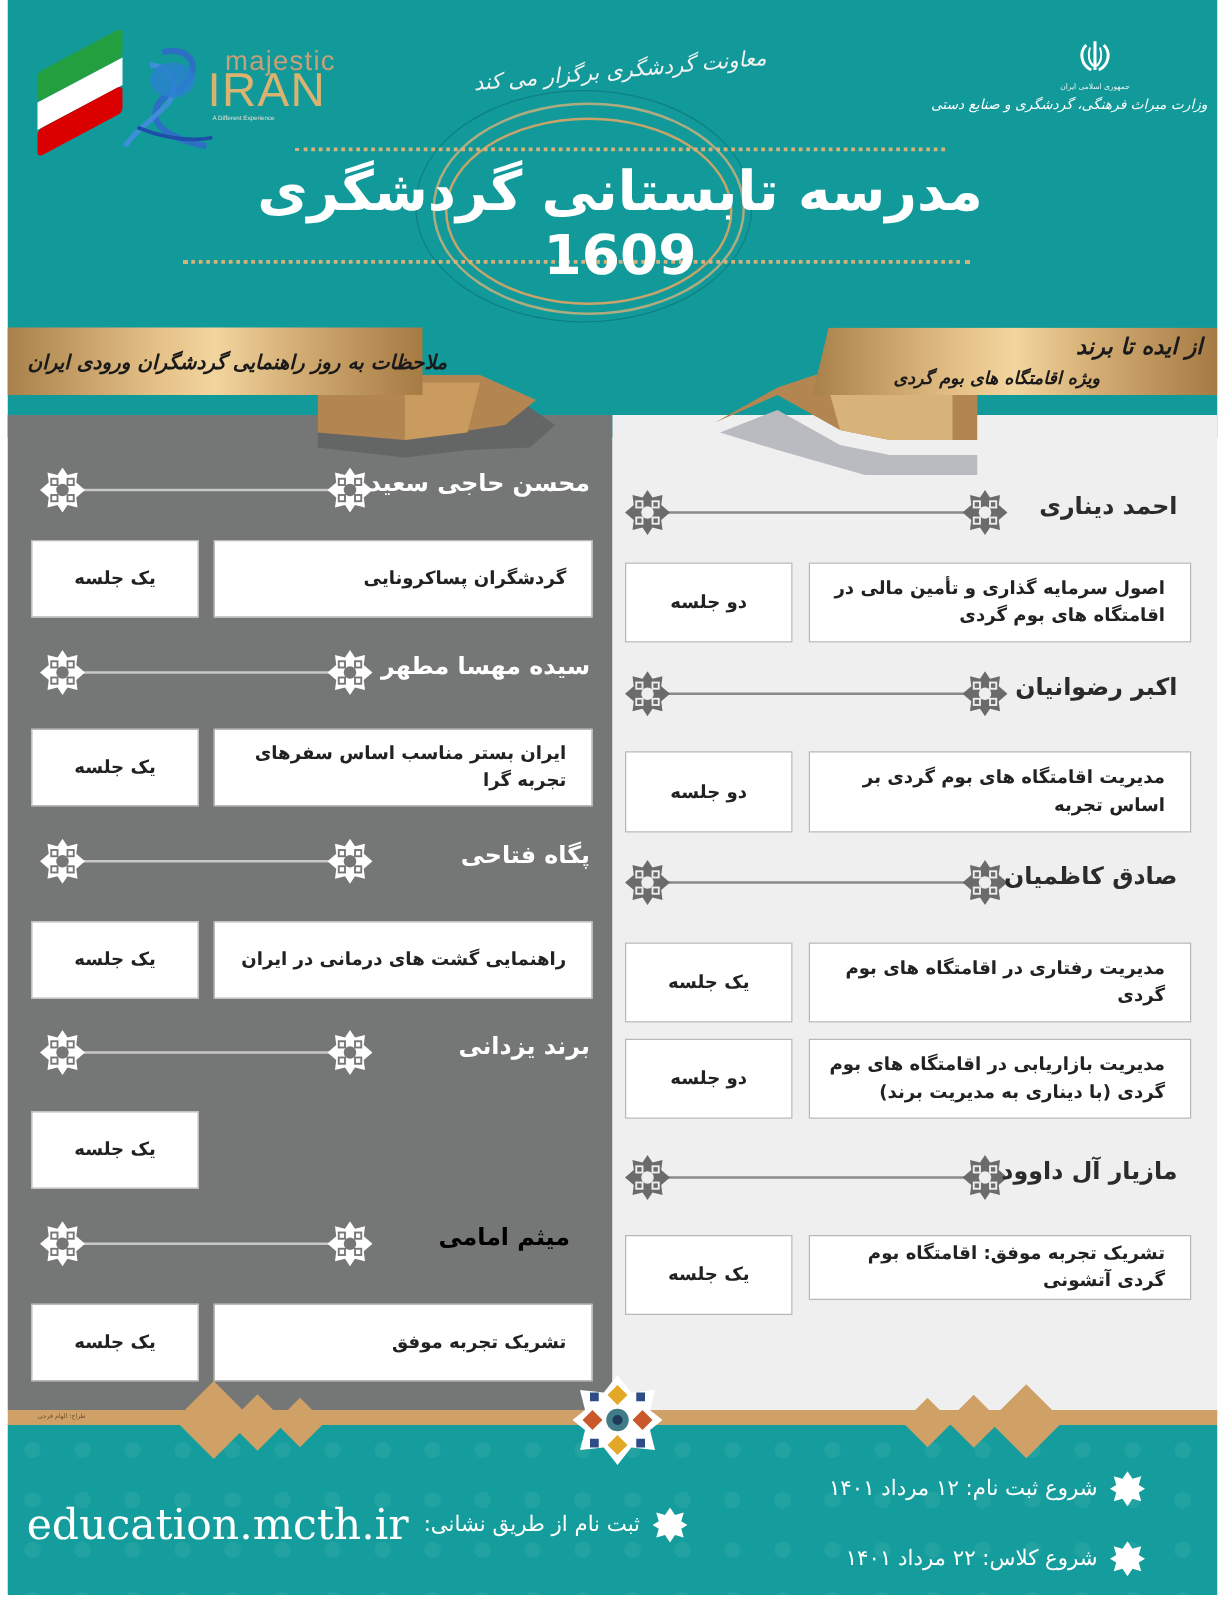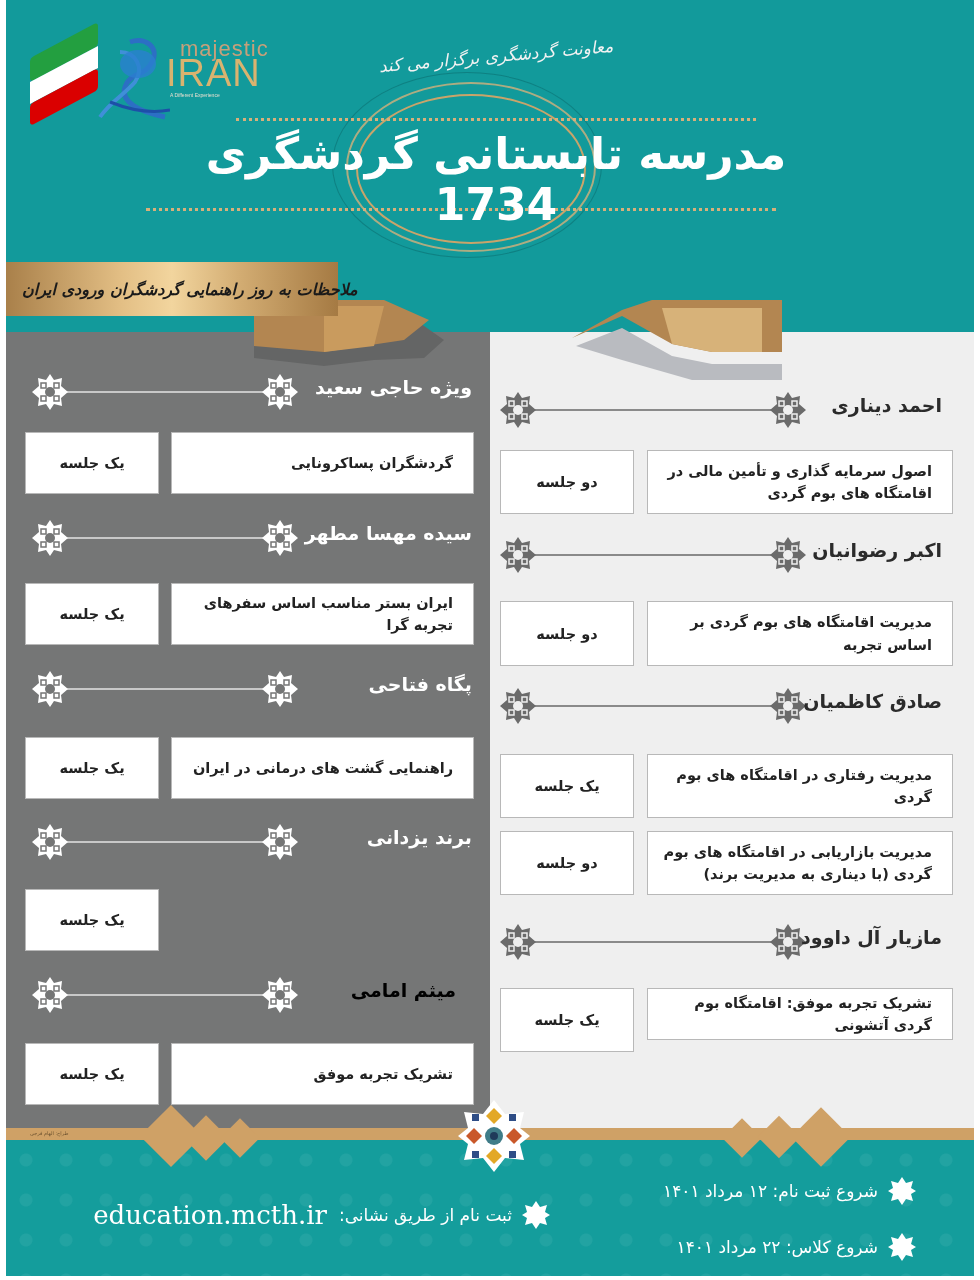--- a/index.html
+++ b/index.html
@@ -66,75 +66,90 @@
   .credit { position: absolute; left: 24px; top: 1130px; font-size: 5px; color: #6d5330; direction: rtl; }
   .diamond { position: absolute; width: 40px; height: 40px; background: #cfa166; transform: rotate(45deg); }
   .center-rosette { position: absolute; left: 452px; top: 1100px; width: 72px; height: 72px; }
 
   
   .footer { position: absolute; left: 0; top: 1140px; width: 968px; height: 136px; background: #149d9c; }
   .footer-pattern { position: absolute; inset: 0; background-image: radial-gradient(circle at 20px 20px, rgba(255,255,255,0.06) 6px, transparent 7px); background-size: 40px 40px; }
   .f-item { position: absolute; display: flex; align-items: center; direction: rtl; color: #ffffff; white-space: nowrap; }
   .f-star { width: 28px; height: 28px; margin-left: 10px; flex: none; }
   .f-label { font-size: 17px; }
-  .f-url { font-size: 26px; font-family: "DejaVu Serif", serif; margin-right: 12px; direction: ltr; }
+  .f-url { font-size: 34px; font-family: "DejaVu Serif", serif; margin-right: 12px; direction: ltr; }
 </style>
 </head>
 <body>
 
 <div class="poster">
  <div class="frame">
 
   <div class="header">
     <div class="ovals">
       <div class="oval o3"></div>
           <div class="oval o2"></div>
           <div class="oval o1"></div>
     </div>
     <div class="dash-line d1"></div>
     <div class="dash-line d2"></div>
 
     <div class="subtitle">معاونت گردشگری برگزار می کند</div>
-    <div class="main-title">مدرسه تابستانی گردشگری 1734</div>
+    <div class="main-title">مدرسه تابستانی گردشگری 1609</div>
 
     <div class="logo-left">
       <div class="flag">
         <div class="g"></div>
             <div class="w"></div>
             <div class="r"></div>
       </div>
       <svg class="bird" viewBox="0 0 80 90">
         <path d="M40 10 C55 5 70 15 62 30 C55 45 40 40 35 55 C30 70 50 80 75 85" fill="none" stroke="#2c6fc4" stroke-width="5"></path>
         <path d="M30 20 C45 20 55 35 45 50 C35 62 20 70 10 85" fill="none" stroke="#3f8fd8" stroke-width="4"></path>
         <ellipse cx="48" cy="32" rx="18" ry="14" fill="#2b7fd0" opacity=".8"></ellipse>
         <path d="M20 70 C40 78 60 82 80 78" fill="none" stroke="#1d4fa8" stroke-width="3"></path>
       </svg>
       <div class="majestic">majestic</div>
       <div class="iran">IRAN</div>
       <div class="tagline">A Different Experience</div>
     </div>
 
+    <div class="logo-right">
+      <svg class="emblem" viewBox="0 0 30 30">
+        <path d="M8 6 C2 12 4 22 12 26" fill="none" stroke="#fff" stroke-width="2.4"></path>
+        <path d="M22 6 C28 12 26 22 18 26" fill="none" stroke="#fff" stroke-width="2.4"></path>
+        <path d="M15 3 L15 26" stroke="#fff" stroke-width="2.4"></path>
+        <path d="M11 8 C9 14 10 20 14 23" fill="none" stroke="#fff" stroke-width="1.6"></path>
+        <path d="M19 8 C21 14 20 20 16 23" fill="none" stroke="#fff" stroke-width="1.6"></path>
+      </svg>
+      <div class="gov-small">جمهوری اسلامی ایران</div>
+      <div class="ministry">وزارت میراث فرهنگی، گردشگری و صنایع دستی</div>
+    </div>
   </div>
 
   <div class="col col-left"></div>
   <div class="col col-right"></div>
 
   <svg class="ribbon-fold" style="left:248px;top:300px;width:200px;height:80px;" viewBox="0 0 200 80">
     <polygon points="0,12 150,12 190,40 170,58 120,60 70,66 0,58" fill="#646565"></polygon>
     <polygon points="0,0 130,0 175,20 150,40 110,46 70,52 0,46" fill="#b38651"></polygon>
     <polygon points="70,6 130,6 120,46 70,52" fill="#c99b5e"></polygon>
   </svg>
   <svg class="ribbon-fold" style="left:556px;top:300px;width:220px;height:80px;" viewBox="0 0 220 80">
     <polygon points="14,46 60,28 110,56 150,64 220,64 220,80 130,80 60,60" fill="#b9bbc0"></polygon>
     <polygon points="10,38 60,16 110,44 150,52 220,52 220,0 90,0 60,10" fill="#b38651"></polygon>
     <polygon points="100,8 200,8 200,52 150,52 110,44" fill="#d7b279"></polygon>
   </svg>
 
   <div class="ribbon ribbon-left">
     <div class="ribbon-text-l">ملاحظات به روز راهنمایی گردشگران ورودی ایران</div>
+  </div>
+  <div class="ribbon ribbon-right">
+    <div class="ribbon-text-r1">از ایده تا برند</div>
+    <div class="ribbon-text-r2">ویژه اقامتگاه های بوم گردی</div>
   </div>
 
   <div id="right-content"></div>
   <div id="left-content"></div>
 
   <div class="footer">
     <div class="footer-pattern"></div>
   </div>
   <div class="band-gold"></div>
   <div class="credit">طراح: الهام فرجی</div>
@@ -291,21 +306,21 @@
 </svg></div>
       <div class="rosette" style="left:238px;">
 <svg viewBox="0 0 36 36" width="36" height="36">
   <polygon points="18,0 22,6 30,4 29,12 36,18 29,24 30,32 22,30 18,36 14,30 6,32 7,24 0,18 7,12 6,4 14,6" fill="#ffffff"></polygon>
   <circle cx="18" cy="18" r="5" fill="#757676"></circle>
   <rect x="9" y="9" width="5" height="5" fill="none" stroke="#757676" stroke-width="1.5"></rect>
   <rect x="22" y="9" width="5" height="5" fill="none" stroke="#757676" stroke-width="1.5"></rect>
   <rect x="9" y="22" width="5" height="5" fill="none" stroke="#757676" stroke-width="1.5"></rect>
   <rect x="22" y="22" width="5" height="5" fill="none" stroke="#757676" stroke-width="1.5"></rect>
 </svg></div>
-      <div class="inst-name" style="right:12px;color:#ffffff;">ویژه حاجی سعید</div>
+      <div class="inst-name" style="right:12px;color:#ffffff;">محسن حاجی سعید</div>
       </div>
       <div class="box box-title" style="left: 165px; top: 432px; width: 303px; height: 62px;">گردشگران پساکرونایی</div>
       <div class="box box-sessions" style="left: 19px; top: 432px; width: 134px; height: 62px;">یک جلسه</div>
       <div class="instructor" style="left: 18px; top: 518px; width: 460px;">
       <div class="inst-line" style="left:26px;width:230px;background:#c8c8c8;"></div>
       <div class="rosette" style="left:8px;">
 <svg viewBox="0 0 36 36" width="36" height="36">
   <polygon points="18,0 22,6 30,4 29,12 36,18 29,24 30,32 22,30 18,36 14,30 6,32 7,24 0,18 7,12 6,4 14,6" fill="#ffffff"></polygon>
   <circle cx="18" cy="18" r="5" fill="#757676"></circle>
   <rect x="9" y="9" width="5" height="5" fill="none" stroke="#757676" stroke-width="1.5"></rect>

